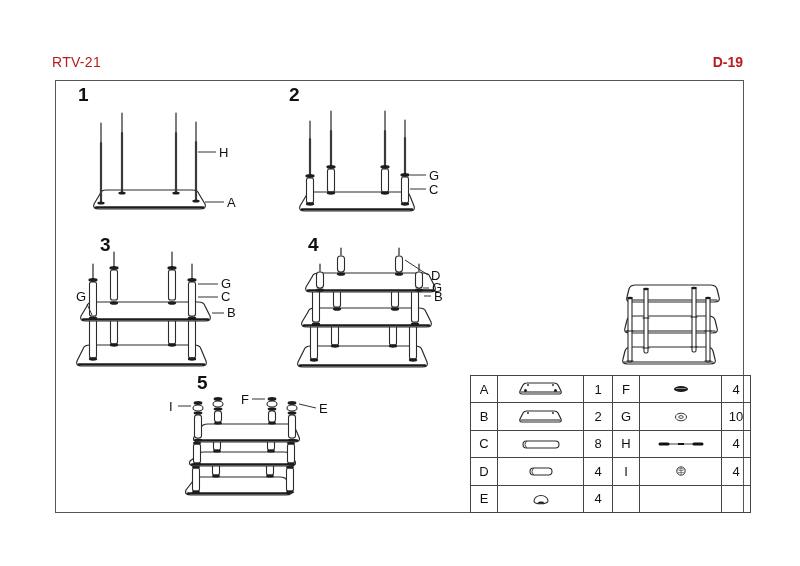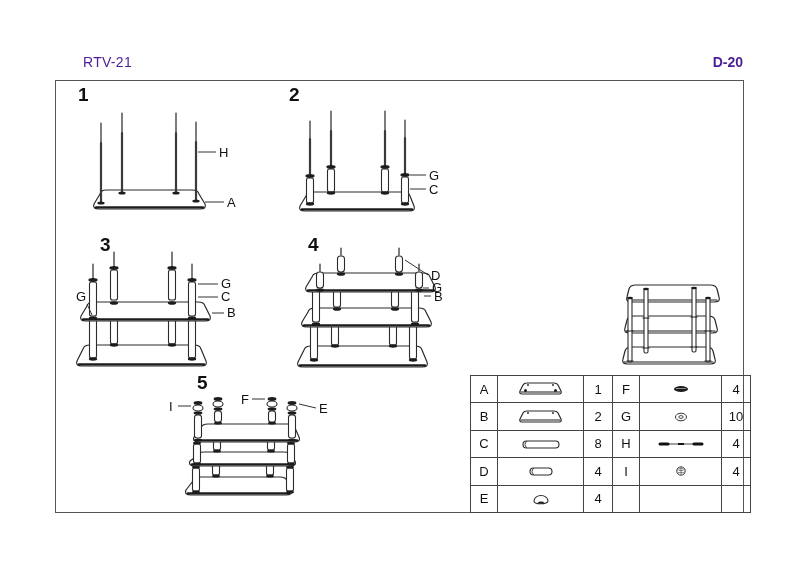--- a/index.html
+++ b/index.html
@@ -1,18 +1,18 @@
 <!DOCTYPE html>
 <html><head>
 <meta charset="utf-8">
 <style>
   html,body{margin:0;padding:0;background:#fff;}
   .sheet{position:relative;width:800px;height:566px;background:#fff;
          font-family:"Liberation Sans",sans-serif;color:#111;overflow:hidden;}
-  .hdr{position:absolute;top:54px;font-size:14px;color:#4c1d95;margin-left:31px;}
+  .hdr{position:absolute;top:54px;font-size:14px;color:#b91c1c;}
   .hdr-left{left:52px;font-weight:400;letter-spacing:.3px;}
   .hdr-right{right:57px;font-weight:700;}
   .frame{position:absolute;left:55px;top:80px;width:687px;height:431px;
          border:1px solid #555;background:#fff;}
   .step-num{position:absolute;font-size:19px;font-weight:700;color:#111;}
   .diag{position:absolute;}
   
   .tray{fill:#fff;stroke:#2b2b2b;stroke-width:1.2;stroke-linejoin:round;}
   .thick{stroke:#1c1c1c;stroke-width:2.3;fill:none;stroke-linecap:round;}
   .thin{stroke:#1c1c1c;stroke-width:1.2;fill:none;stroke-linecap:round;}
@@ -34,21 +34,21 @@
   .parts .c-icon-r{width:81px;}
   .parts .c-qty-r{width:28px;}
   .picon{display:block;margin:0 auto;}
 </style>
 </head>
 <body>
 
 <div class="sheet">
 
   <div class="hdr hdr-left">RTV-21</div>
-  <div class="hdr hdr-right">D-20</div>
+  <div class="hdr hdr-right">D-19</div>
 
   <div class="frame">
 
     <div class="step-num" style="left:22px;top:3px">1</div>
     <svg class="diag" style="left:32px;top:27px" width="160" height="108" viewBox="0 0 160 108">
       <g>
         <path class="tray" d="M 18,82 L 104,82 Q 110,82 111,86 L 117,96 Q 119,101 112,101 L 11,101 Q 4,101 6,96 L 12,86 Q 13,82 18,82 Z"></path>
         <path class="thick" d="M 8,99.4 H 115"></path>
       </g>
       <g>

